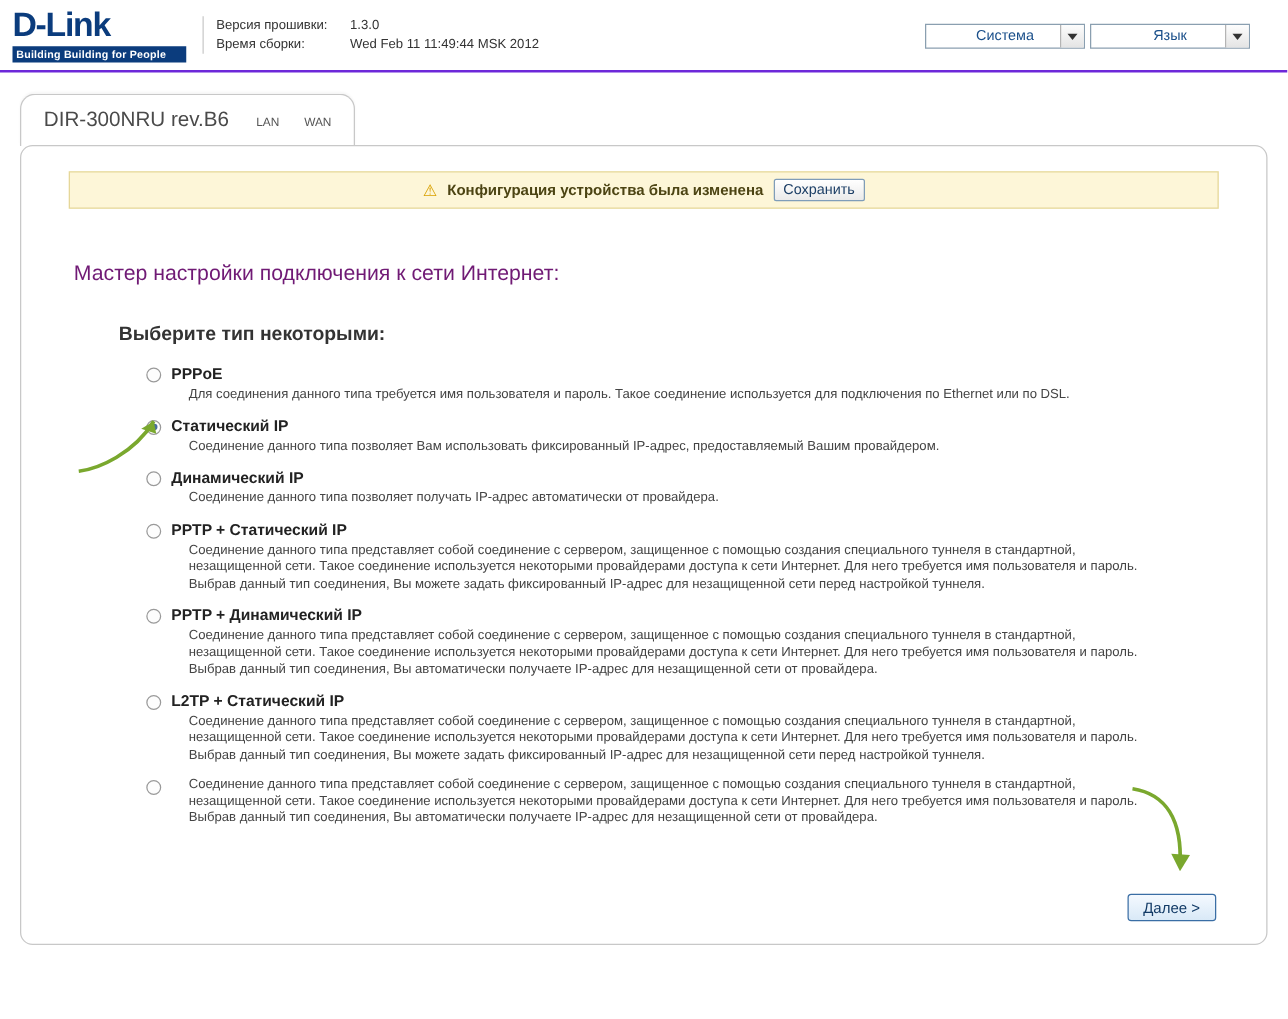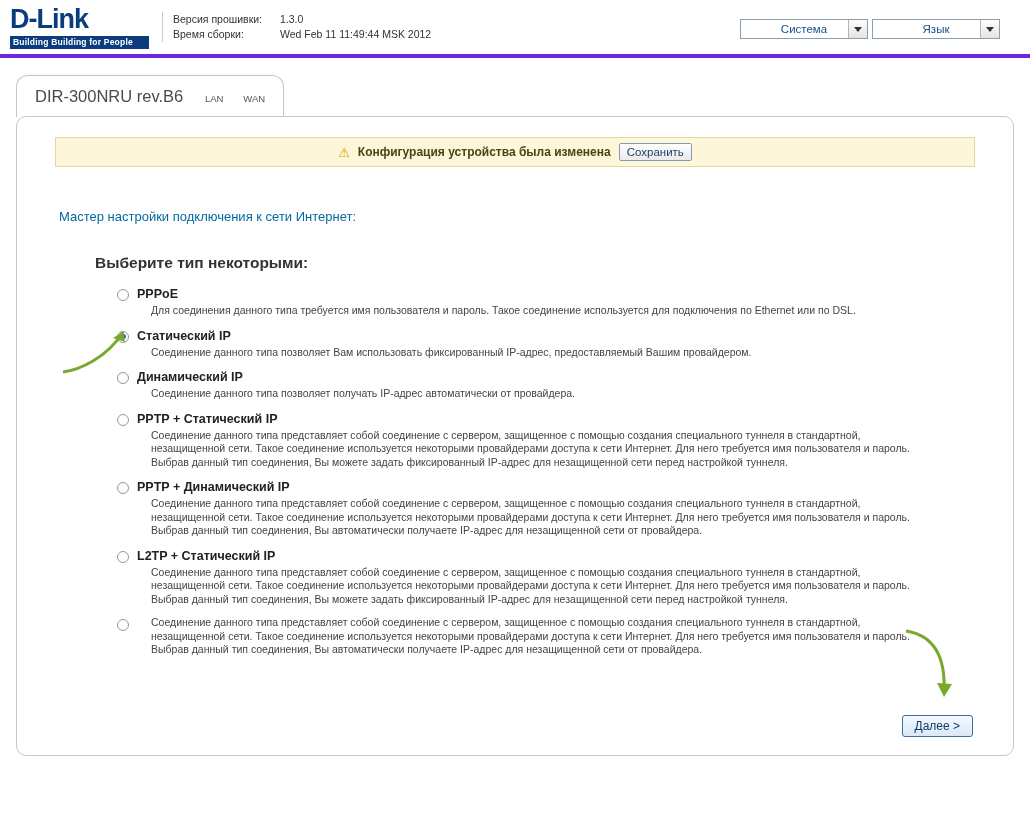--- a/index.html
+++ b/index.html
@@ -9,21 +9,21 @@
     background: #ffffff;
     font-family: "Liberation Sans", sans-serif;
     color: #333;
     overflow: hidden;
   }
   
   .header {
     position: relative;
     height: 58px;
     background: #ffffff;
-    border-bottom: 4px solid #6d28d9;
+    border-bottom: 2px solid #6d28d9;
     display: flex;
     align-items: center;
   }
   .logo-wrap {
     width: 150px;
     padding-left: 10px;
     display: flex;
     flex-direction: column;
     justify-content: center;
   }
@@ -156,22 +156,22 @@
     border: 1px solid #7f9db9;
     background: linear-gradient(#ffffff, #eaeaea);
     font-size: 11.5px;
     color: #1d3f66;
     padding: 2px 7px;
     border-radius: 2px;
     cursor: pointer;
   }
   .page-title {
     margin: 42px 0 0 22px;
-    font-size: 13px;
-    color: #0369a1;
+    font-size: 17px;
+    color: #701a75;
   }
   .section-title {
     margin: 30px 0 14px 58px;
     font-size: 15.5px;
     font-weight: bold;
     color: #333;
   }
   .options { margin-left: 80px; width: 800px; }
   .opt { position: relative; margin-bottom: 10px; }
   .opt .radio {

